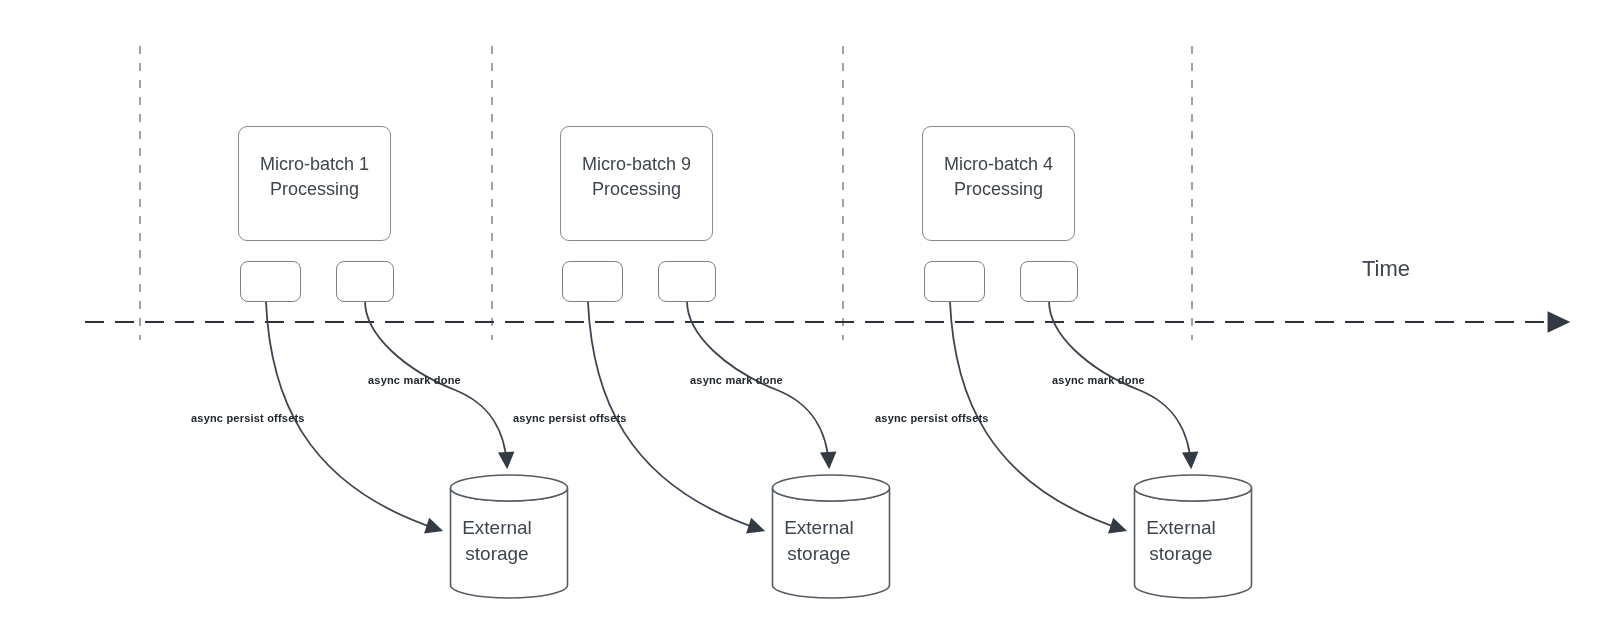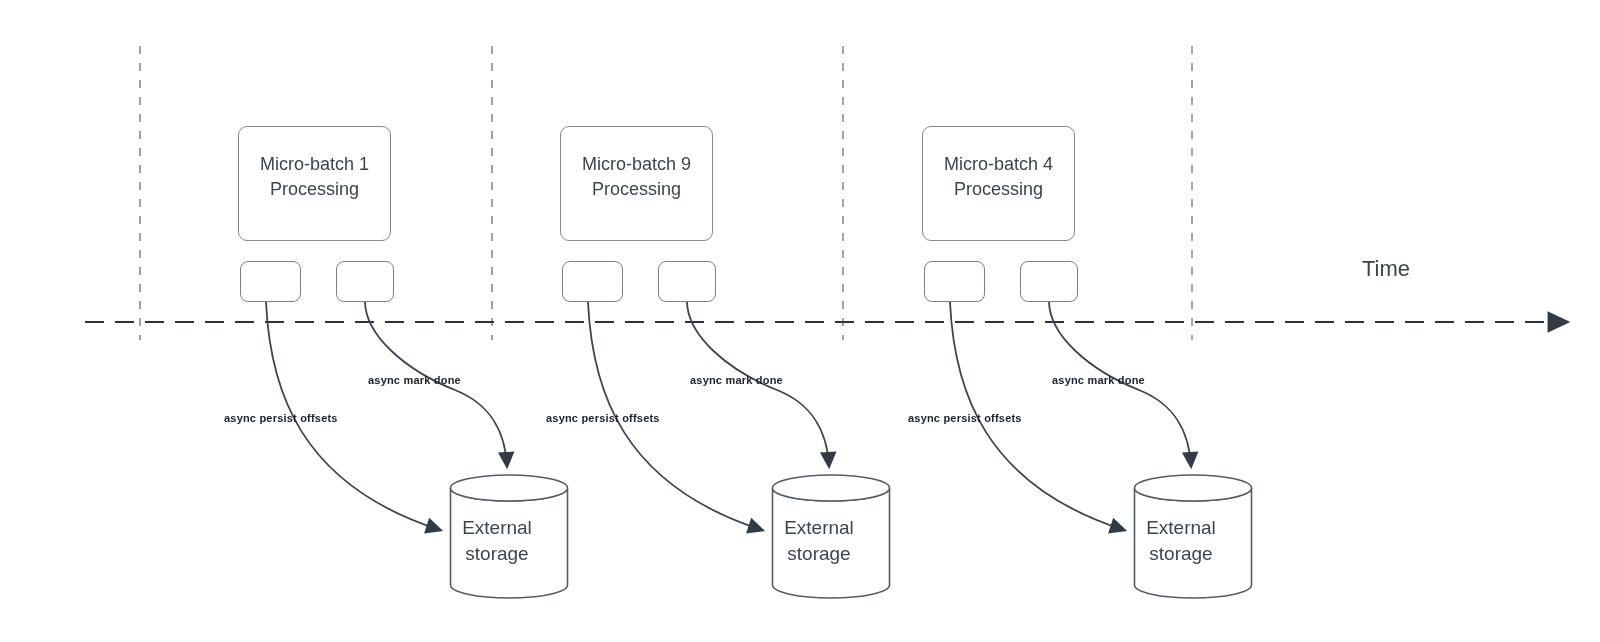--- a/index.html
+++ b/index.html
@@ -51,21 +51,21 @@
   .task-a { left: 240px; width: 59px; }
   .task-b { left: 336px; width: 56px; }
   .lbl {
     position: absolute;
     font-size: 11px;
     font-weight: 700;
     color: #21262e;
     white-space: nowrap;
     letter-spacing: 0.2px;
   }
-  .lbl-persist { left: 224px; top: 412px; }
+  .lbl-persist { left: 191px; top: 412px; }
   .lbl-done   { left: 368px; top: 374px; }
   .storage-label {
     position: absolute;
     left: 450px; top: 515px;
     width: 94px;
     text-align: center;
     font-size: 19px;
     line-height: 26px;
     color: #3f454e;
   }

